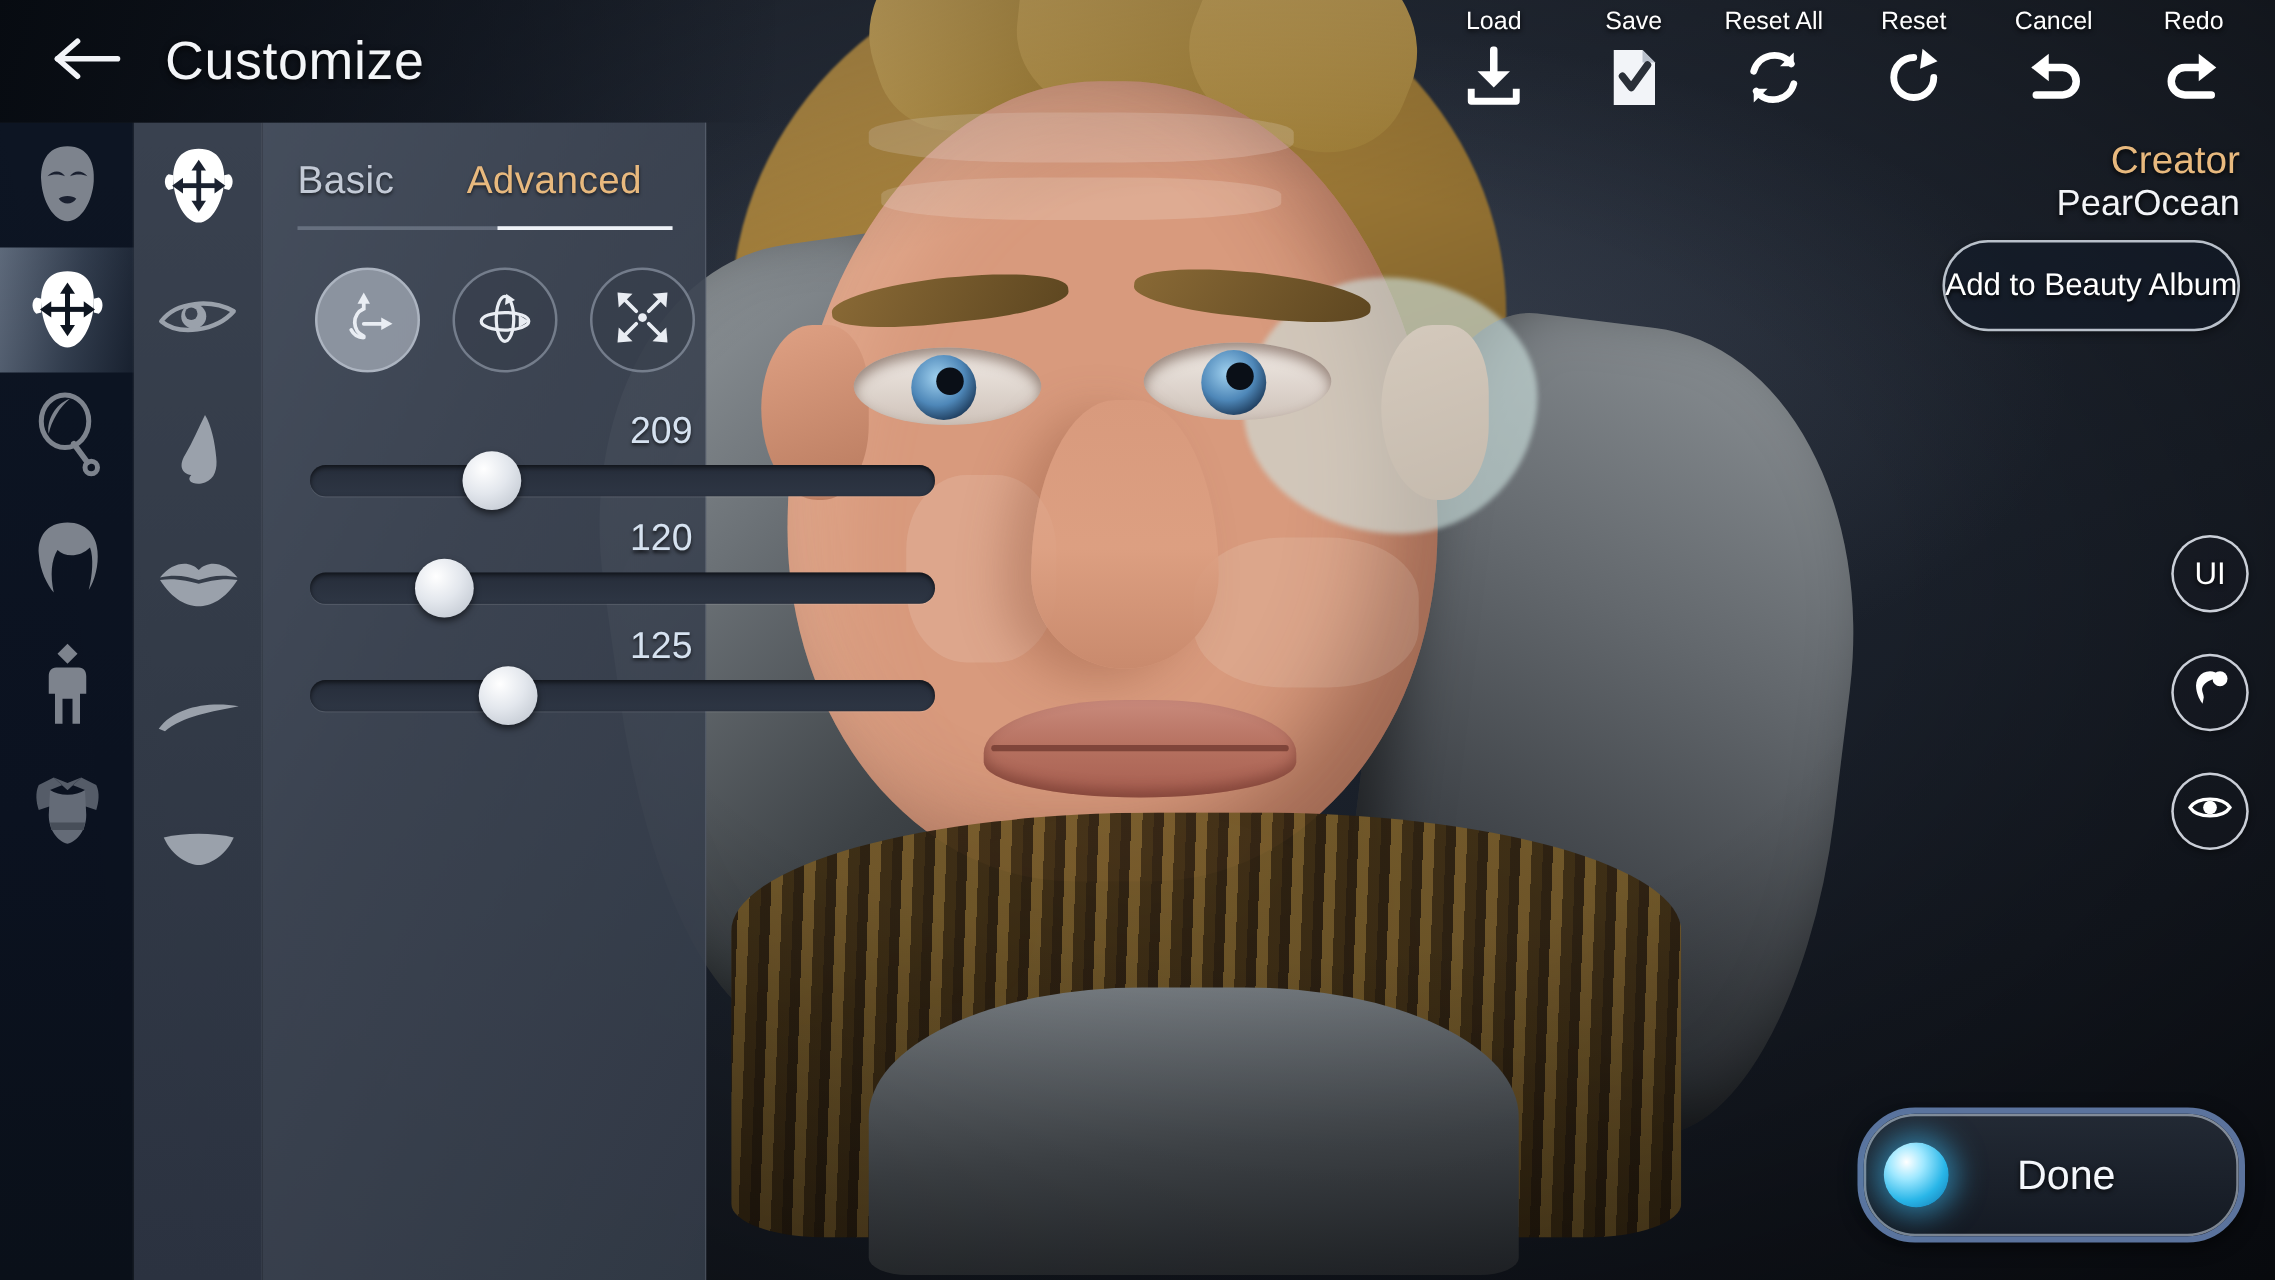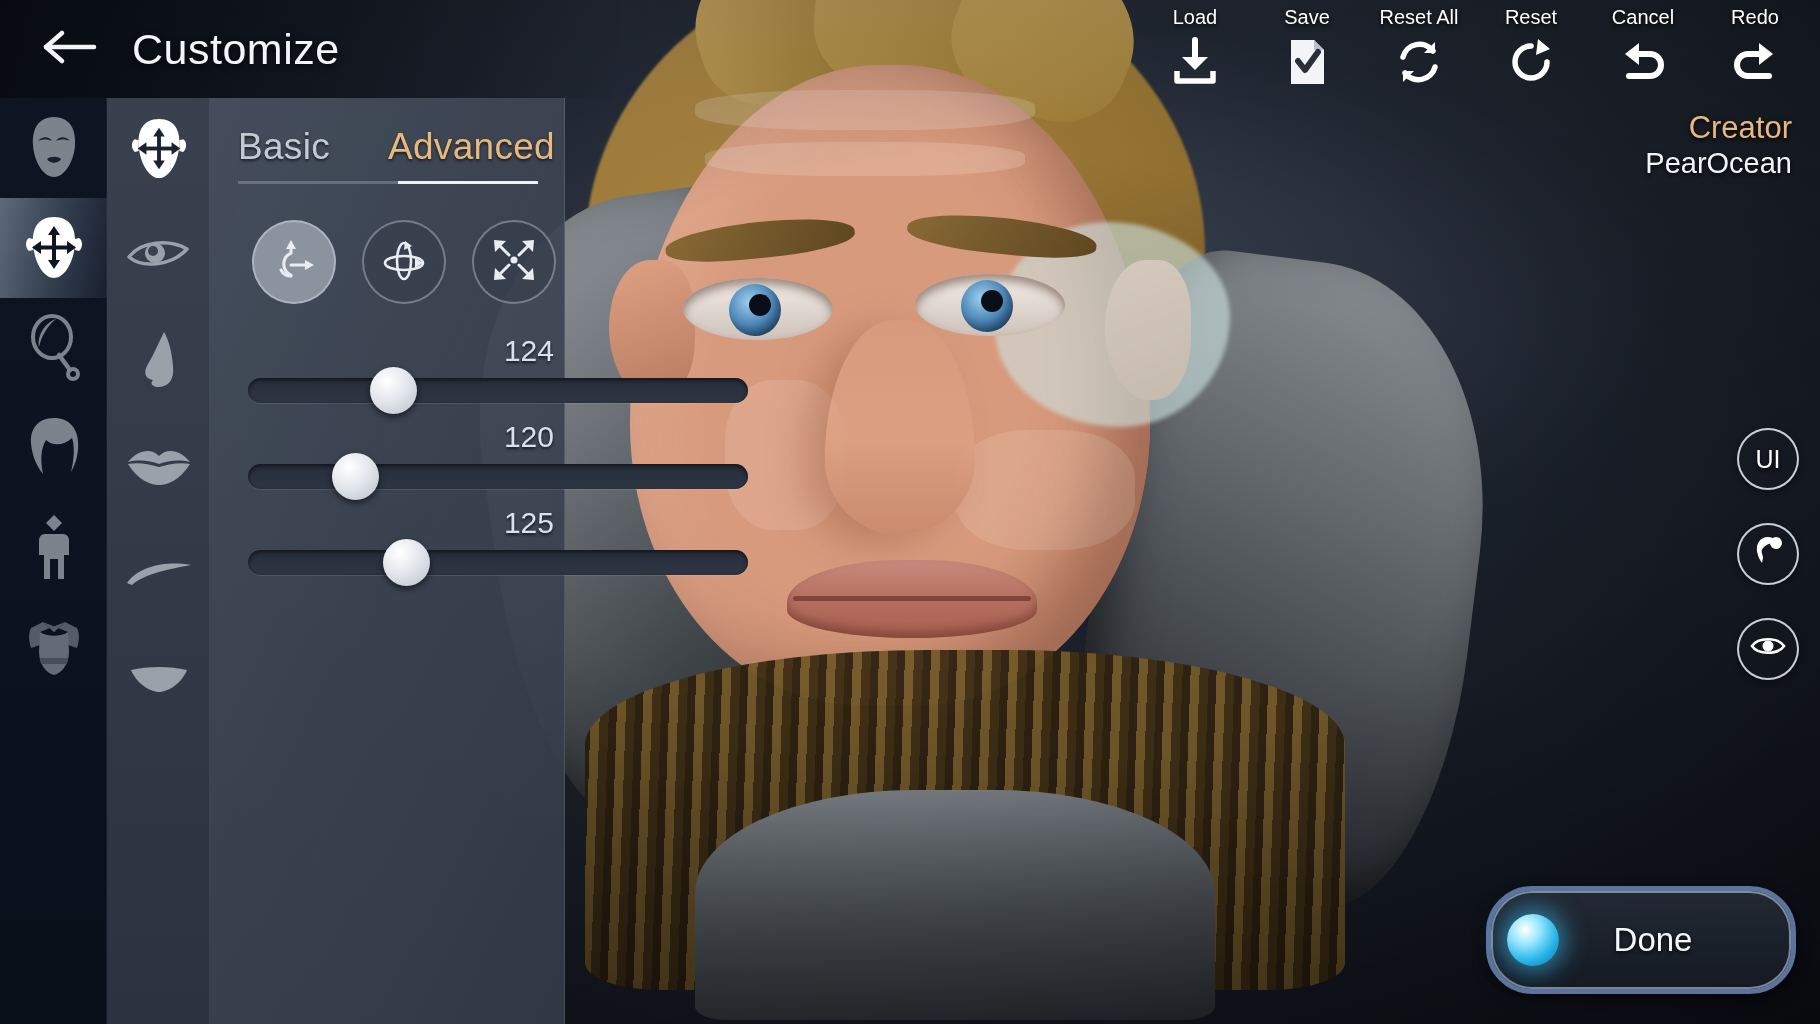--- a/index.html
+++ b/index.html
@@ -149,21 +149,21 @@
 
   
   .panel{
     position:absolute; left:210px; top:98px; width:355px; height:926px;
     background:linear-gradient(115deg, rgba(72,81,96,0.93) 0%, rgba(62,70,84,0.92) 40%, rgba(52,60,73,0.90) 100%);
     border-right:1px solid rgba(255,255,255,0.08);
     z-index:8;
   }
   .tabs{ position:relative; display:flex; padding:28px 28px 0 28px; gap:58px; }
   .tab{
-    font-size:37px; letter-spacing:0.3px; cursor:pointer; padding-bottom:16px;
+    font-size:31px; letter-spacing:0.3px; cursor:pointer; padding-bottom:16px;
     text-shadow:0 2px 3px rgba(0,0,0,0.6);
   }
   .tab.inactive{ color:#c3cad6; }
   .tab.active{ color:#e8b97e; }
   .tab-underline{
     position:absolute; left:28px; top:83px; width:300px; height:3px;
     background:rgba(190,200,215,0.30);
   }
   .tab-underline .fill{
     position:absolute; right:0; top:0; width:140px; height:3px; background:#eef2f7;
@@ -396,20 +396,21 @@
           <path d="M30 6 L44 17 L30 28 Z" fill="#fff"></path>
         </svg>
       </span>
     </div>
 
   </div>
 
   <div class="creator-wrap">
     <div class="creator-title">Creator</div>
     <div class="creator-name">PearOcean</div>
+    <div class="album-btn">Add to Beauty Album</div>
   </div>
 
   <div class="rail-main">
 
     <div class="rail-item">
       <span>
         <svg width="58" height="66" viewBox="0 0 58 66">
           <path d="M29 2 C12 2 7 16 8 30 C9 46 18 62 29 62 C40 62 49 46 50 30 C51 16 46 2 29 2 Z" fill="#7d838d"></path>
           <path d="M13 26 C17 21 24 21 27 26 C23 24 17 24 13 26 Z" fill="#1a2030"></path>
           <path d="M31 26 C34 21 41 21 45 26 C41 24 35 24 31 26 Z" fill="#1a2030"></path>
@@ -584,21 +585,21 @@
             <path d="M45 45 L33 44 L44 33 Z" fill="#e9edf3"></path>
             <circle cx="25" cy="25" r="3.5" fill="#e9edf3"></circle>
           </svg>
         </span>
       </div>
     </div>
 
     <div class="sliders">
 
       <div class="slider-row">
-        <div class="slider-val">124</div>
+        <div class="slider-val">209</div>
         <div class="track"></div>
         <div class="thumb" style="left:160px;"></div>
       </div>
 
       <div class="slider-row">
         <div class="slider-val">120</div>
         <div class="track"></div>
         <div class="thumb" style="left:122px;"></div>
       </div>
 

